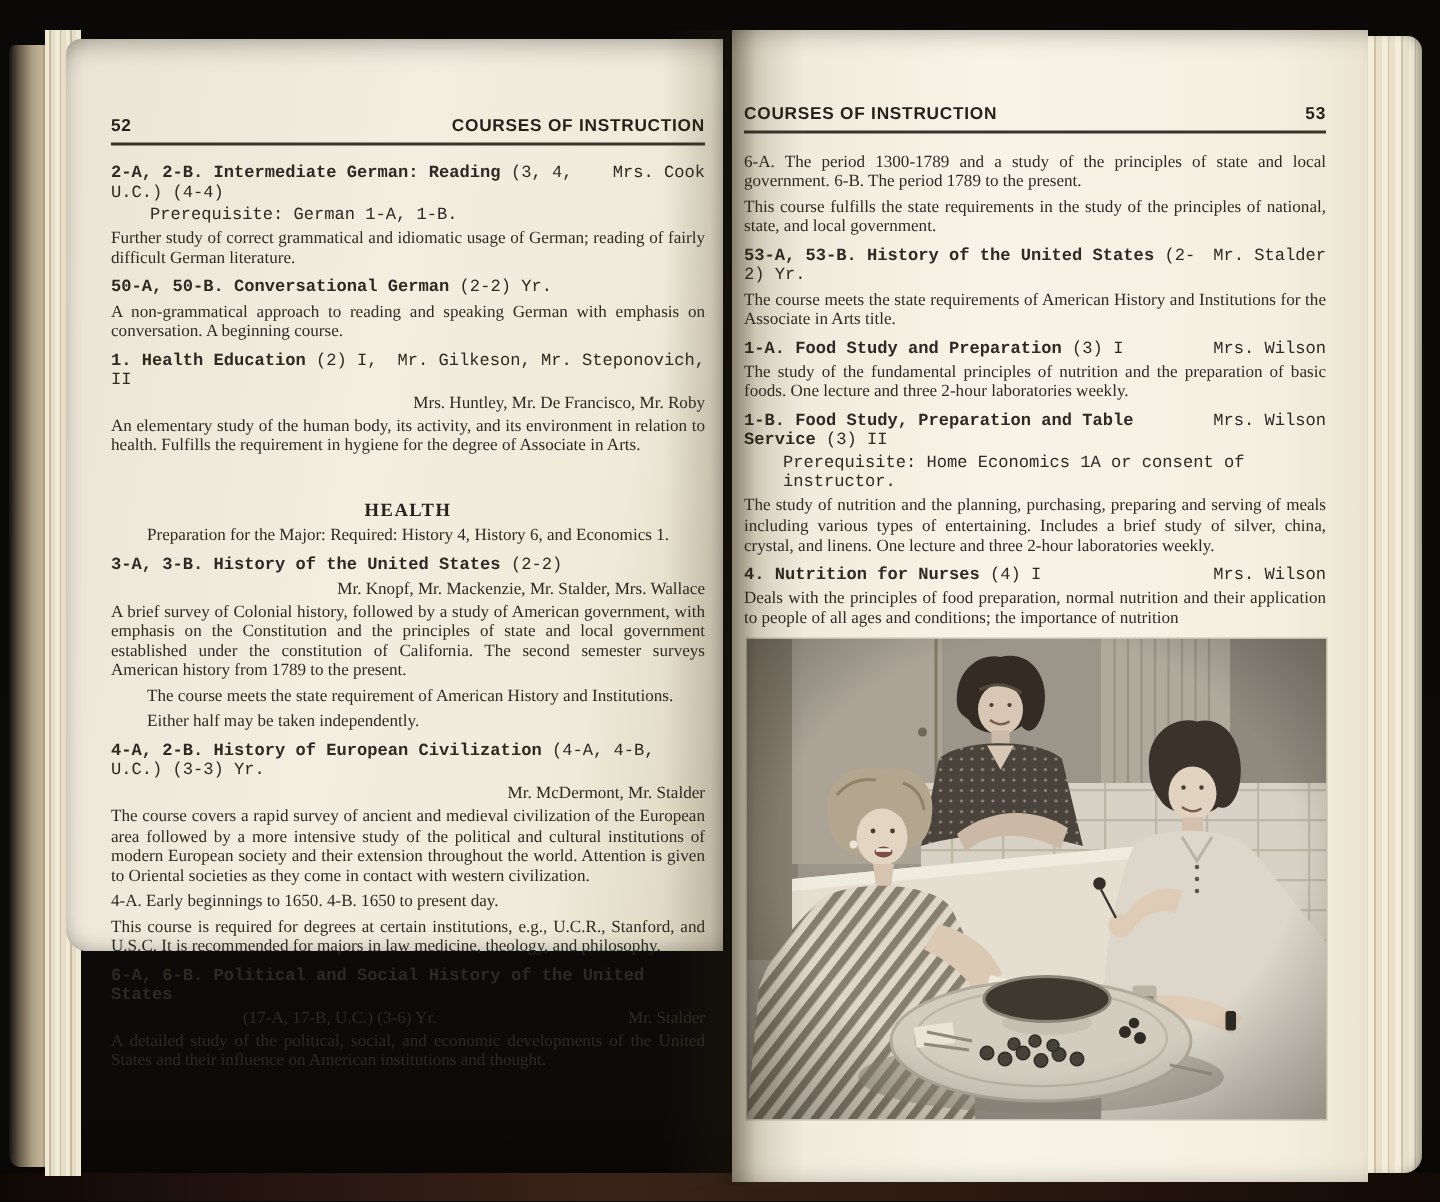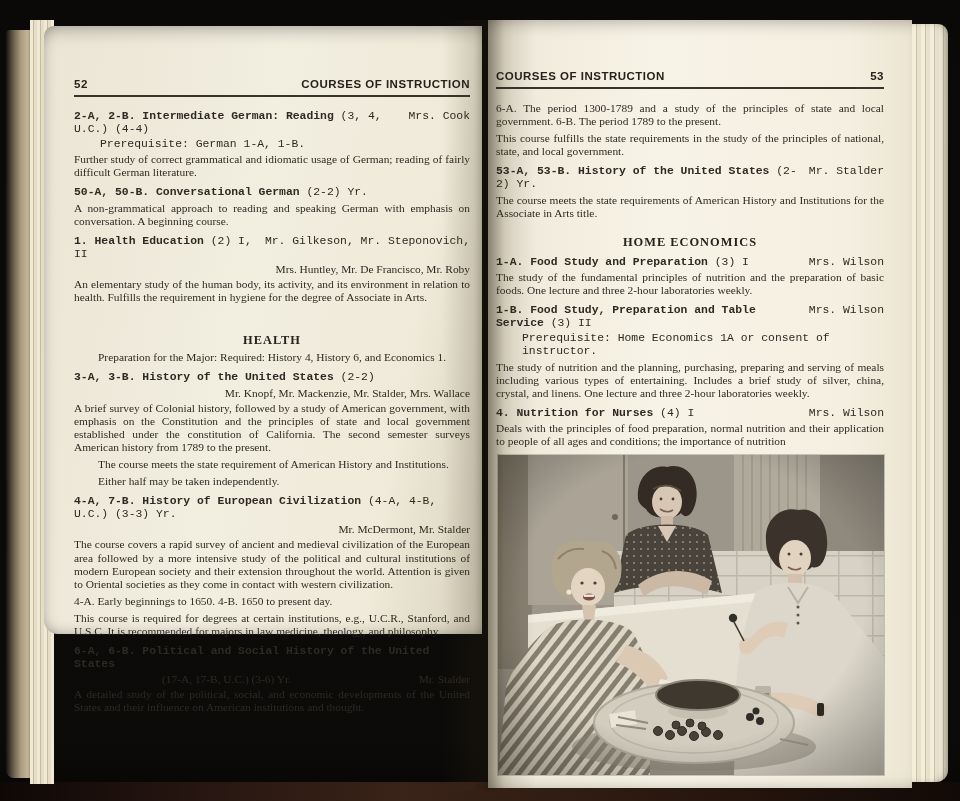--- a/index.html
+++ b/index.html
@@ -89,21 +89,21 @@
               <span class="i"></span>
             </div>
             <div class="line2">
               <span class="t"></span>
               <span class="i">Mr. Knopf, Mr. Mackenzie, Mr. Stalder, Mrs. Wallace</span>
             </div>
             <p class="para">A brief survey of Colonial history, followed by a study of American government, with emphasis on the Constitution and the principles of state and local government established under the constitution of California. The second semester surveys American history from 1789 to the present.</p>
             <p class="para fi">The course meets the state requirement of American History and Institutions.</p>
             <p class="para fi">Either half may be taken independently.</p>
             <div class="course">
-              <span class="ct"><b class="t">4-A, 7-B.  History of European Civilization</b><span class="d"> (4-A, 4-B, U.C.) (3-3) Yr.</span></span>
+              <span class="ct"><b class="t">4-A, 2-B.  History of European Civilization</b><span class="d"> (4-A, 4-B, U.C.) (3-3) Yr.</span></span>
               <span class="i"></span>
             </div>
             <div class="line2">
               <span class="t"></span>
               <span class="i">Mr. McDermont, Mr. Stalder</span>
             </div>
             <p class="para">The course covers a rapid survey of ancient and medieval civilization of the European area followed by a more intensive study of the political and cultural institutions of modern European society and their extension throughout the world. Attention is given to Oriental societies as they come in contact with western civilization.</p>
             <p class="para">4-A. Early beginnings to 1650. 4-B. 1650 to present day.</p>
             <p class="para">This course is required for degrees at certain institutions, e.g., U.C.R., Stanford, and U.S.C. It is recommended for majors in law medicine, theology, and philosophy.</p>
             <div class="course">
@@ -126,21 +126,20 @@
           <span>53</span>
         </div>
         <div class="body-col" id="right-body">
             <p class="para">6-A. The period 1300-1789 and a study of the principles of state and local government. 6-B. The period 1789 to the present.</p>
             <p class="para">This course fulfills the state requirements in the study of the principles of national, state, and local government.</p>
             <div class="course">
               <span class="ct"><b class="t">53-A, 53-B.  History of the United States</b><span class="d"> (2-2) Yr.</span></span>
               <span class="i">Mr. Stalder</span>
             </div>
             <p class="para">The course meets the state requirements of American History and Institutions for the Associate in Arts title.</p>
-            <h3 class="section">HOME ECONOMICS</h3>
             <div class="course">
               <span class="ct"><b class="t">1-A.  Food Study and Preparation</b><span class="d"> (3) I</span></span>
               <span class="i">Mrs. Wilson</span>
             </div>
             <p class="para">The study of the fundamental principles of nutrition and the preparation of basic foods. One lecture and three 2-hour laboratories weekly.</p>
             <div class="course">
               <span class="ct"><b class="t">1-B.  Food Study, Preparation and Table Service</b><span class="d"> (3) II</span></span>
               <span class="i">Mrs. Wilson</span>
             </div>
             <div class="prereq">Prerequisite: Home Economics 1A or consent of instructor.</div>

